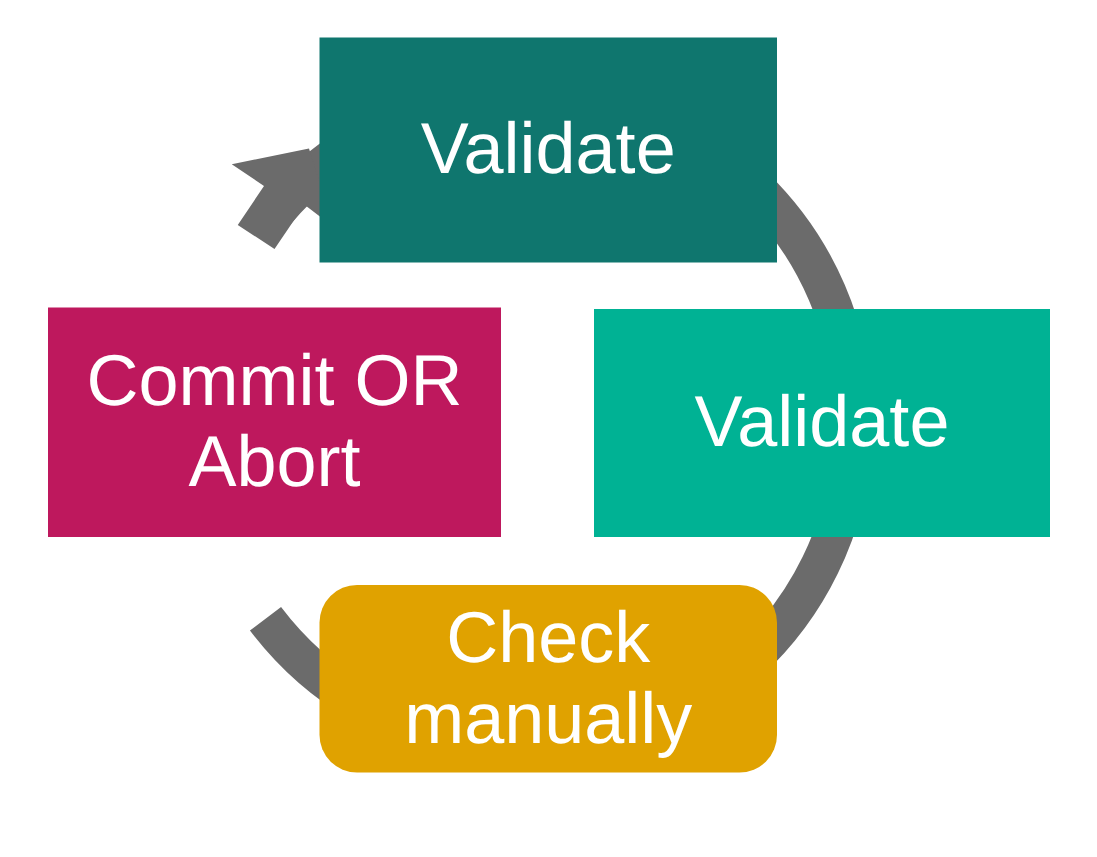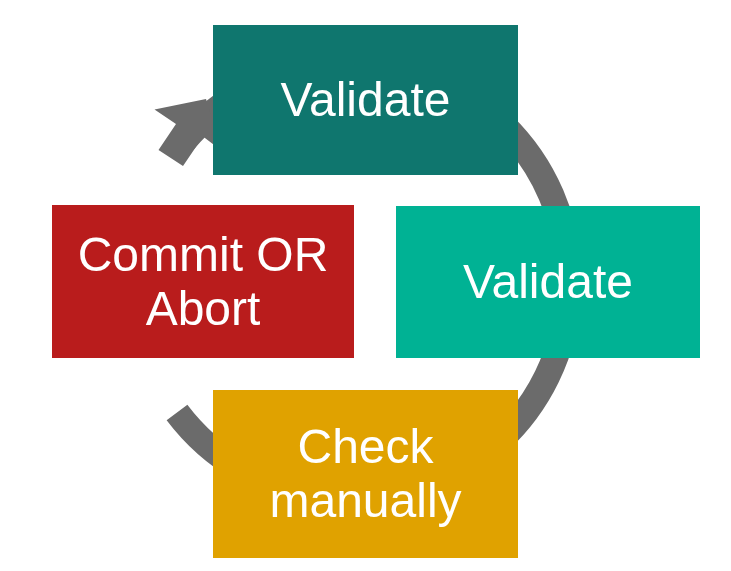--- a/index.html
+++ b/index.html
@@ -51,21 +51,22 @@
   #node-prepare {
     left: 396px;
     top: 206px;
     width: 304px;
     height: 152px;
   }
   #node-check {
     left: 213px;
     top: 390px;
     width: 305px;
-    height: 168px;
+    height: 125px;
+    border-radius: 25px;
   }
   #node-commit {
     left: 32px;
     top: 205px;
     width: 302px;
     height: 153px;
   }
 </style>
 </head>
 <body>
@@ -96,18 +97,18 @@
 
   <div class="node-box" id="node-prepare" style="background:#00B294;">
     <span class="node-label" style="color: rgb(255, 255, 255);">Validate</span>
   </div>
 
   <div class="node-box" id="node-check" style="background:#E0A200;">
     <span class="node-label" style="color: rgb(255, 255, 255);">Check
 manually</span>
   </div>
 
-  <div class="node-box" id="node-commit" style="background:#b91c1c;margin-left:20px;">
+  <div class="node-box" id="node-commit" style="background:#be185d;">
     <span class="node-label" style="color: rgb(255, 255, 255);">Commit OR
 Abort</span>
   </div>
 
 </div>
 
 </body></html>

